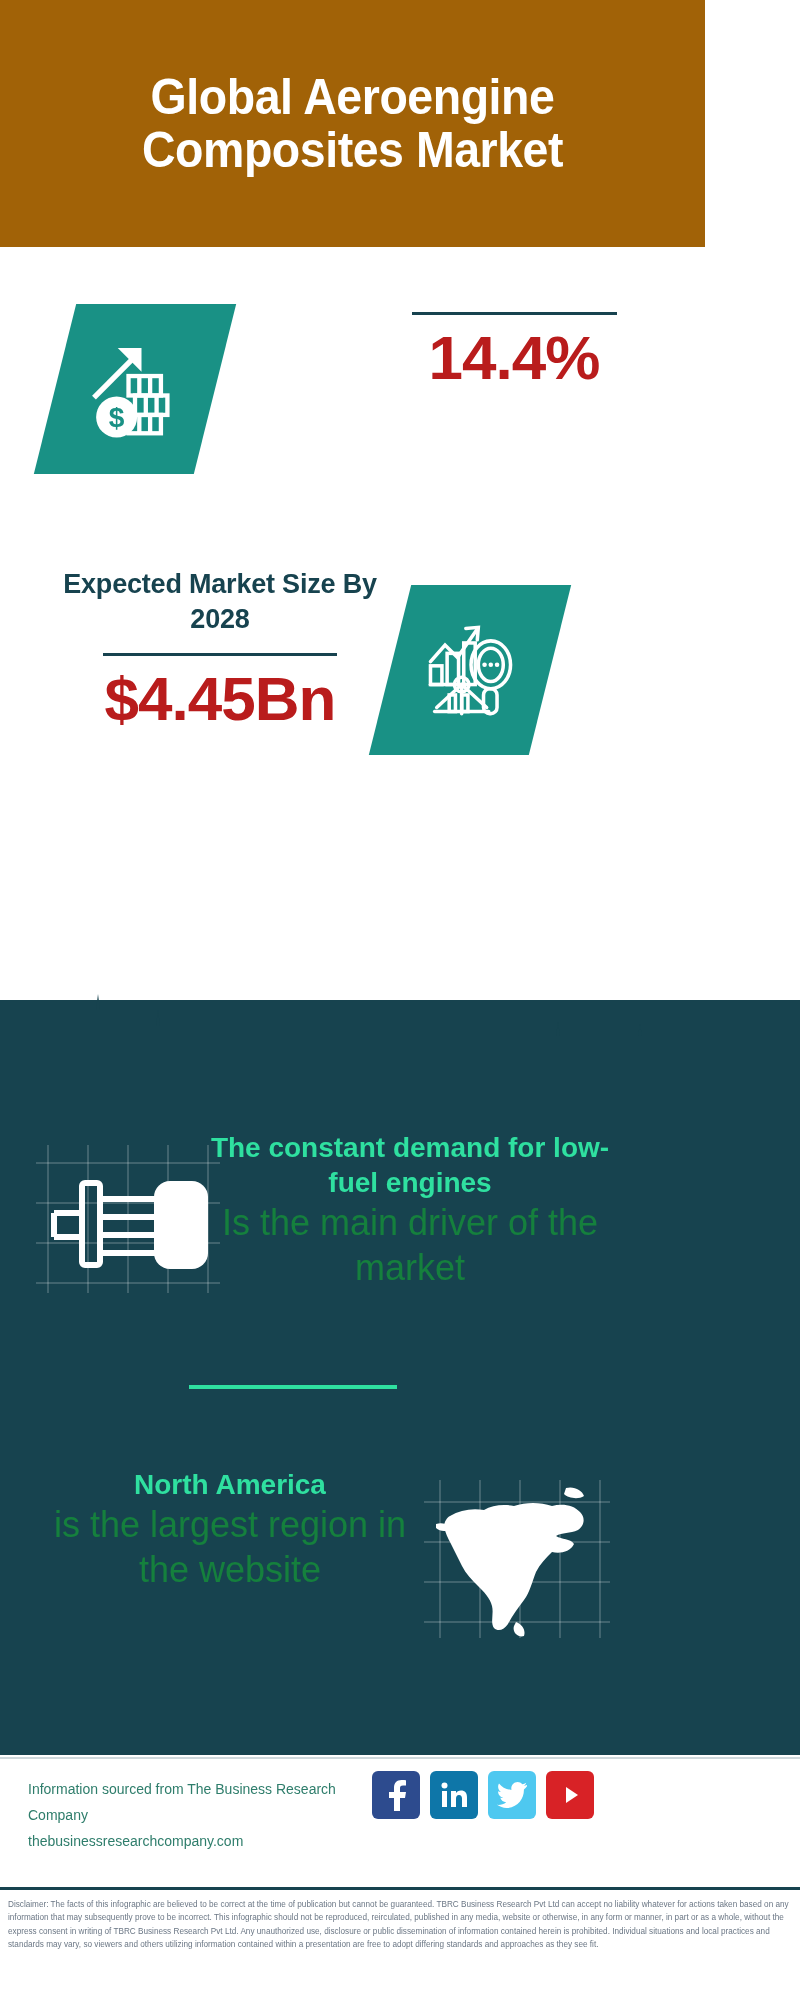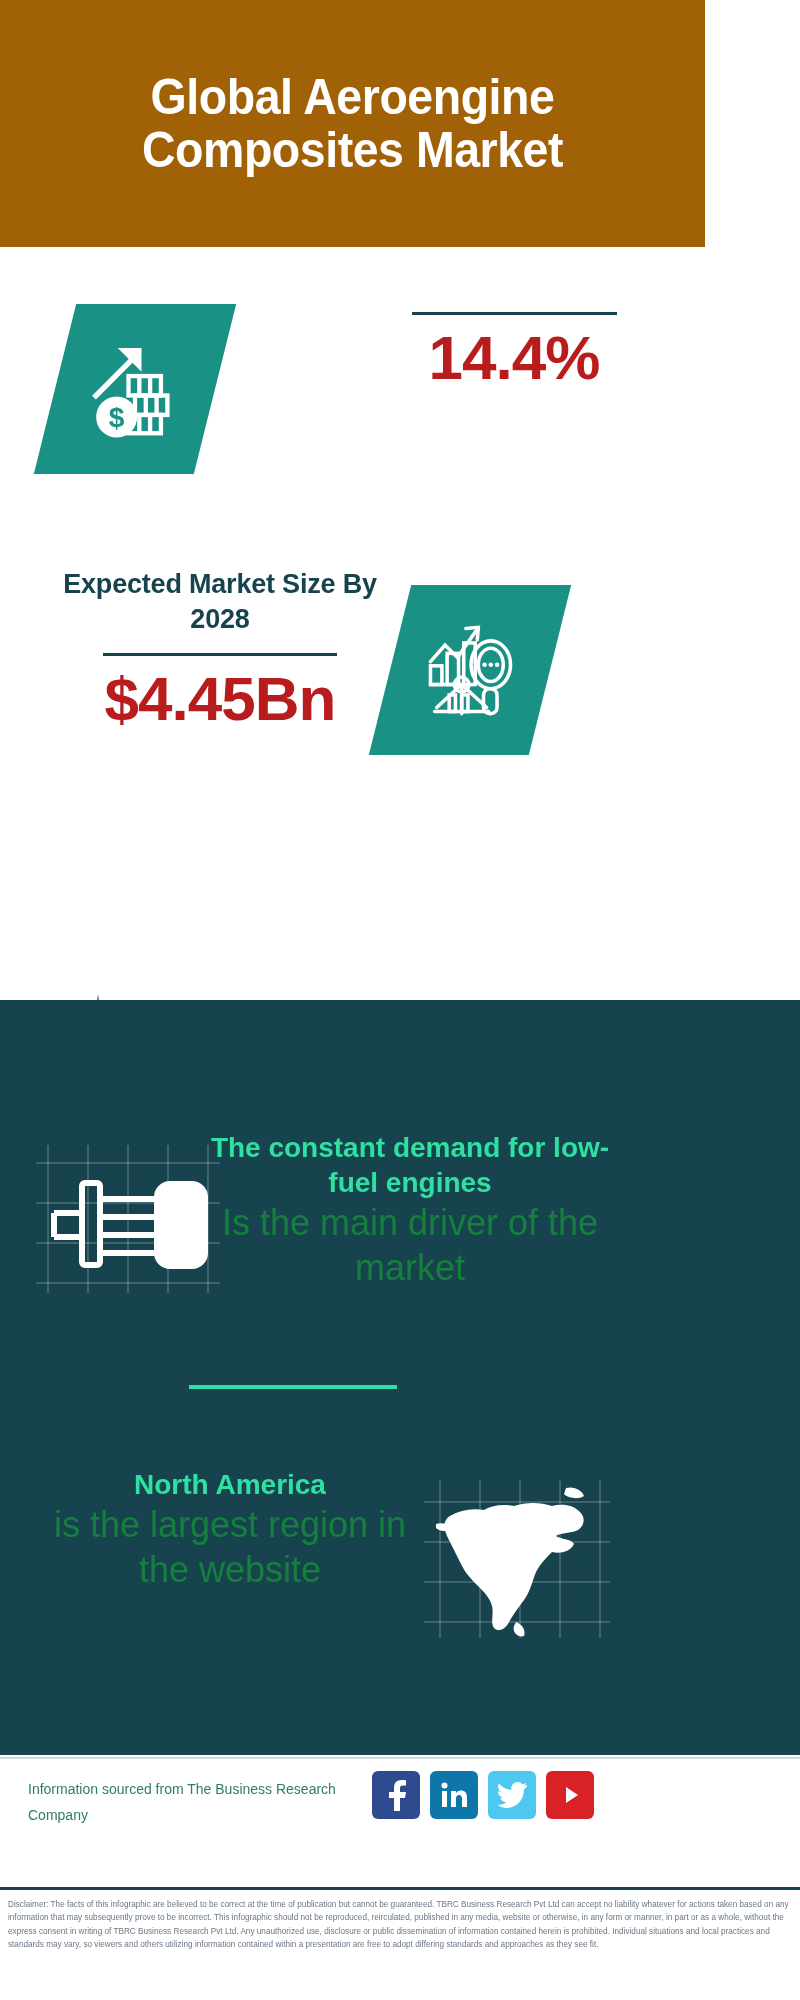--- a/index.html
+++ b/index.html
@@ -273,20 +273,21 @@
           M16,52 C22,50 28,52 32,56 C28,60 20,60 16,56 Z
           M146,16 C154,14 162,18 164,24 C158,28 148,26 144,22 Z
           M96,150 C102,152 106,158 104,164 C98,166 92,160 94,154 Z"></path>
       </svg>
     </div>
   </div>
 
   <div class="footer">
     <div class="source-text">
       <div>Information sourced from The Business Research Company</div>
+      <div>thebusinessresearchcompany.com</div>
     </div>
     <div class="socials">
       <div class="s-icon s-fb">
         <svg width="28" height="32" viewBox="0 0 28 32">
             <path fill="#ffffff" d="M18 32V19h5l1-6h-6V9.5c0-1.7.5-2.9 3-2.9h3V1.2C23.4 1.1 21.6 1 19.5 1 15 1 12 3.7 12 8.8V13H7v6h5v13z"></path>
           </svg>
       </div>
       <div class="s-icon s-li">
         <svg width="30" height="30" viewBox="0 0 30 30">
             <rect x="3" y="11" width="5" height="16" fill="#ffffff"></rect>

